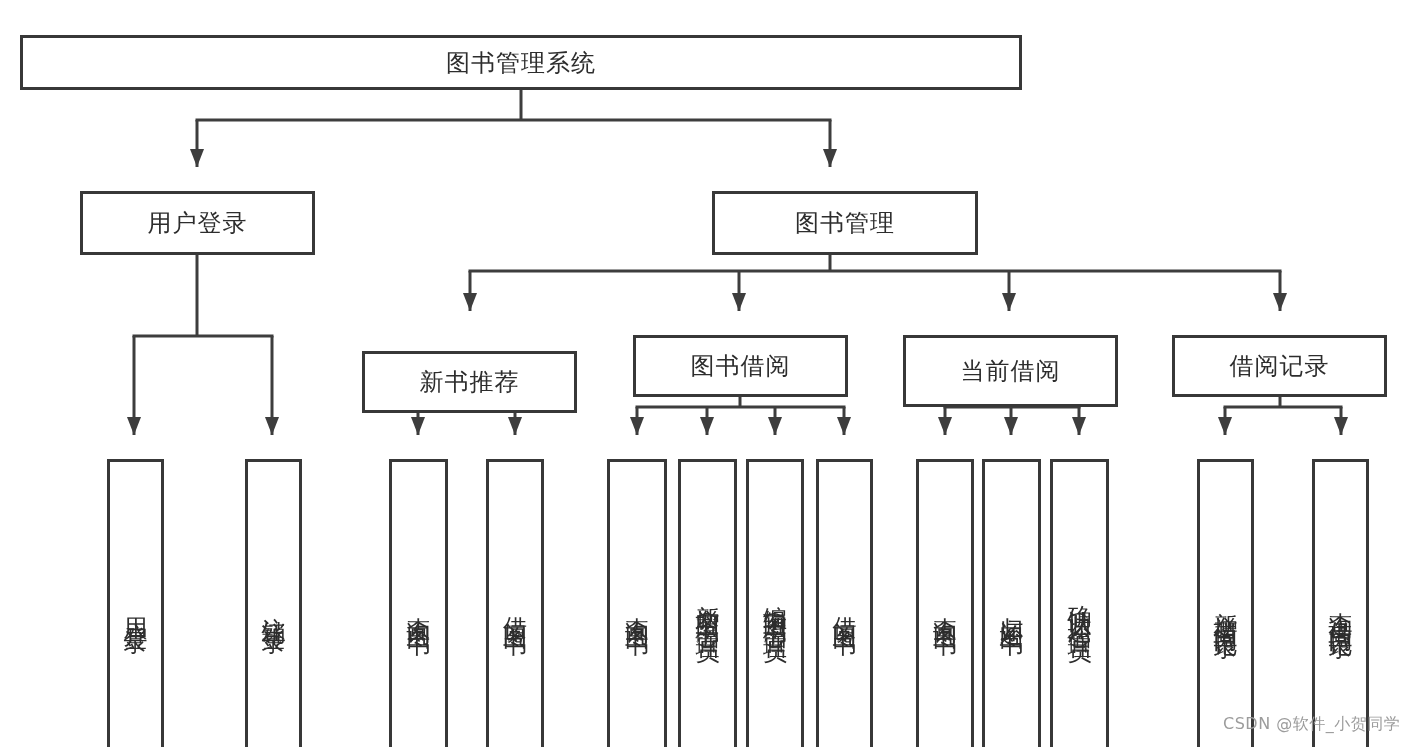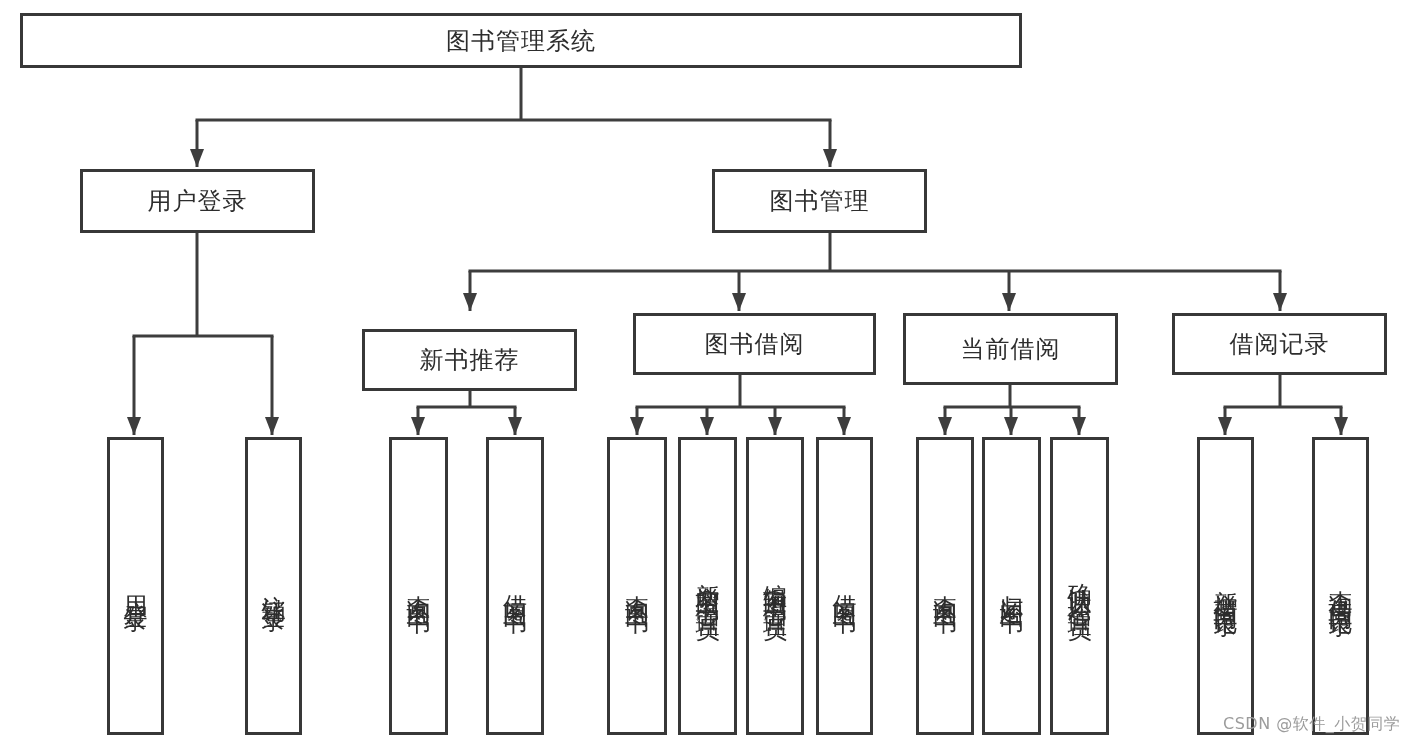--- a/index.html
+++ b/index.html
@@ -18,20 +18,21 @@
     box-sizing:border-box;
     border:3px solid var(--border,#383838);
     background:#ffffff;
     display:flex;align-items:center;justify-content:center;
     color:var(--text,#2d2d2d);
     font-size:24px;
     letter-spacing:1px;
     z-index:1;
     text-align:center;
     line-height:1;
+    margin-top:22px;
   }
   .leaf{
     top:437px;height:298px;
     writing-mode:vertical-rl;
     text-orientation:mixed;
     letter-spacing:5px;
     font-size:24px;
     padding:4px 0;
   }
   .watermark{
@@ -94,24 +95,24 @@
 
     <path class="wire" d="M1280 374 V407"></path>
     <path class="wire bar" d="M1225 407 H1341"></path>
     <path class="wire" d="M1225 407 V435" marker-end="url(#arw)"></path>
     <path class="wire" d="M1341 407 V435" marker-end="url(#arw)"></path>
   </svg>
 
   <div class="node" style="left:20px;top:13px;width:1002px;height:55px;">图书管理系统</div>
 
   <div class="node" style="left:80px;top:169px;width:235px;height:64px;">用户登录</div>
-  <div class="node" style="left:712px;top:169px;width:215px;height:64px;">图书管理</div>
+  <div class="node" style="left:712px;top:169px;width:266px;height:64px;">图书管理</div>
 
   <div class="node" style="left:362px;top:329px;width:215px;height:62px;">新书推荐</div>
-  <div class="node" style="left:633px;top:313px;width:243px;height:62px;">图书借阅</div>
+  <div class="node" style="left:633px;top:313px;width:215px;height:62px;">图书借阅</div>
   <div class="node" style="left:903px;top:313px;width:215px;height:72px;">当前借阅</div>
   <div class="node" style="left:1172px;top:313px;width:215px;height:62px;">借阅记录</div>
 
   <div class="node leaf" style="left:107px;width:57px;">用户登录</div>
   <div class="node leaf" style="left:245px;width:57px;">注销登录</div>
 
   <div class="node leaf" style="left:389px;width:59px;">查询图书</div>
   <div class="node leaf" style="left:486px;width:58px;">借阅图书</div>
 
   <div class="node leaf" style="left:607px;width:60px;">查询图书</div>

